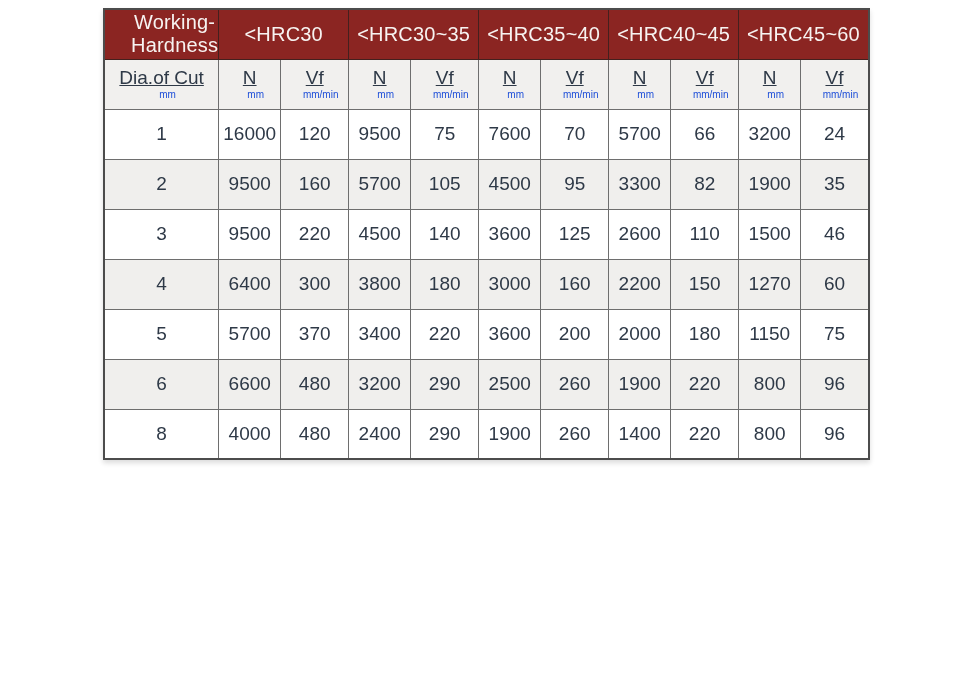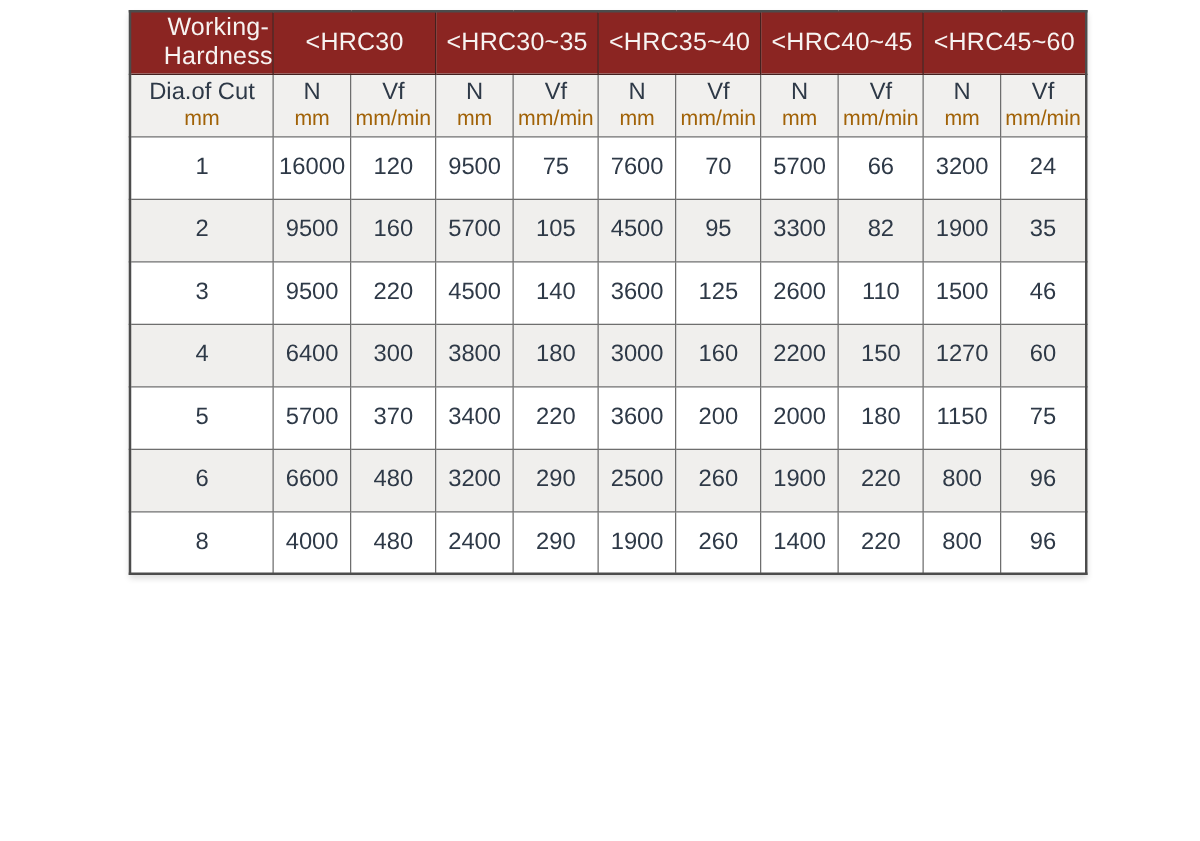--- a/index.html
+++ b/index.html
@@ -46,22 +46,22 @@
     padding-left: 26px;
     line-height: 1.18;
   }
   th.corner .line { display: block; }
   
   tr.sub-row th {
     background: #f1f0ee;
     color: #2e3947;
     height: 50px;
   }
-  .sub-label { display: block; font-size: 19px; line-height: 1.15; }
-  .sub-unit  { display: block; font-size: 17px; line-height: 1.2; color: #a16207; }
+  .sub-label { display: block; font-size: 19px; line-height: 1.15; text-decoration: underline; }
+  .sub-unit  { display: block; font-size: 10px; line-height: 1.2; color: #1d4ed8; margin-left: 12px; }
   
   tbody td {
     height: 50px;
     font-size: 19px;
     color: #2e3947;
     background: #ffffff;
   }
   tbody tr.alt td { background: #f0efed; }
 </style>
 </head>

